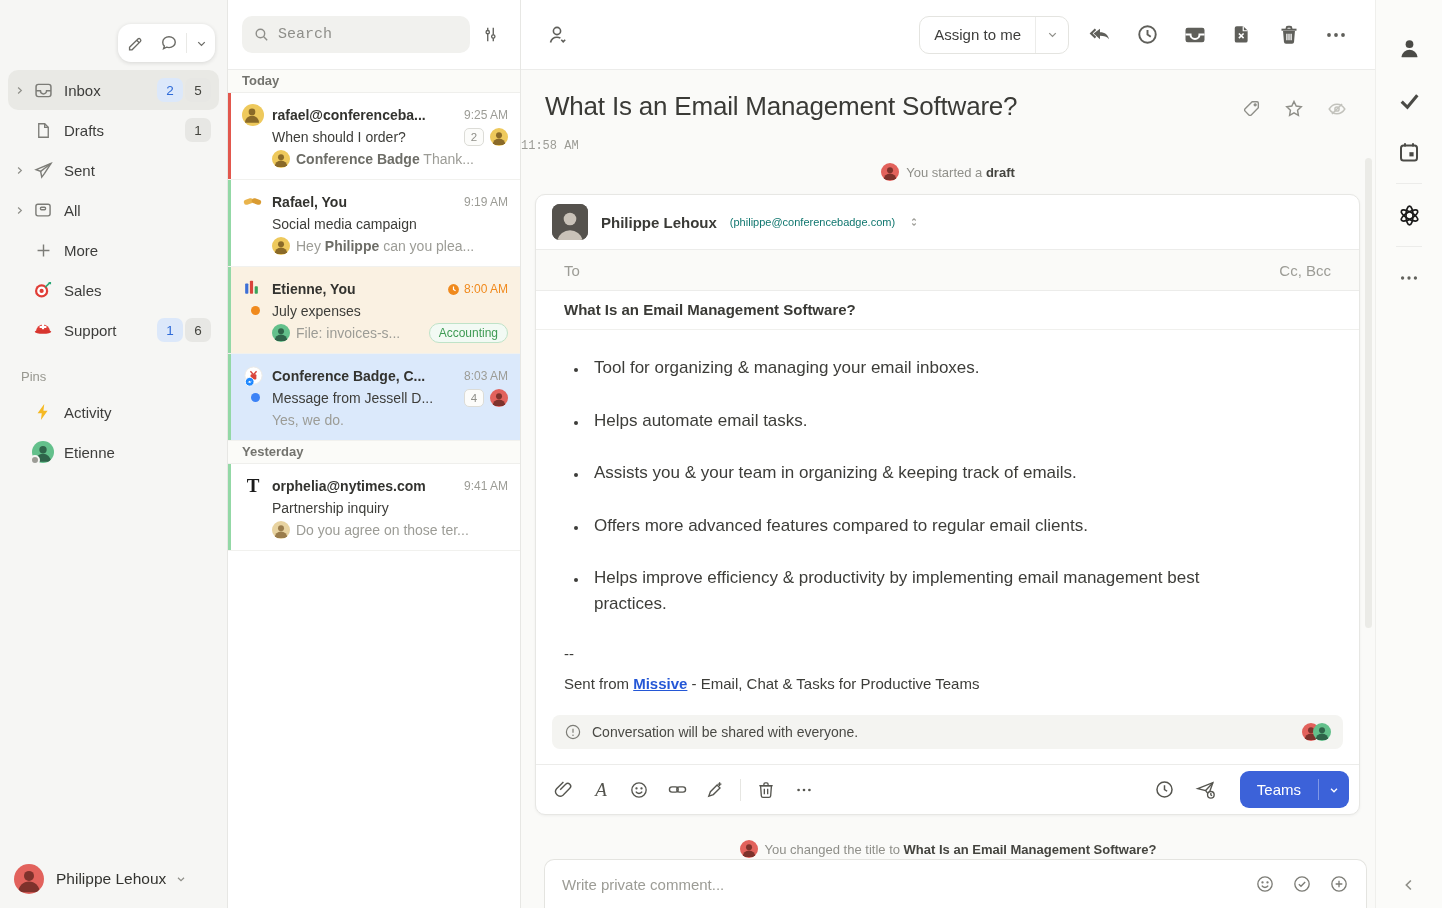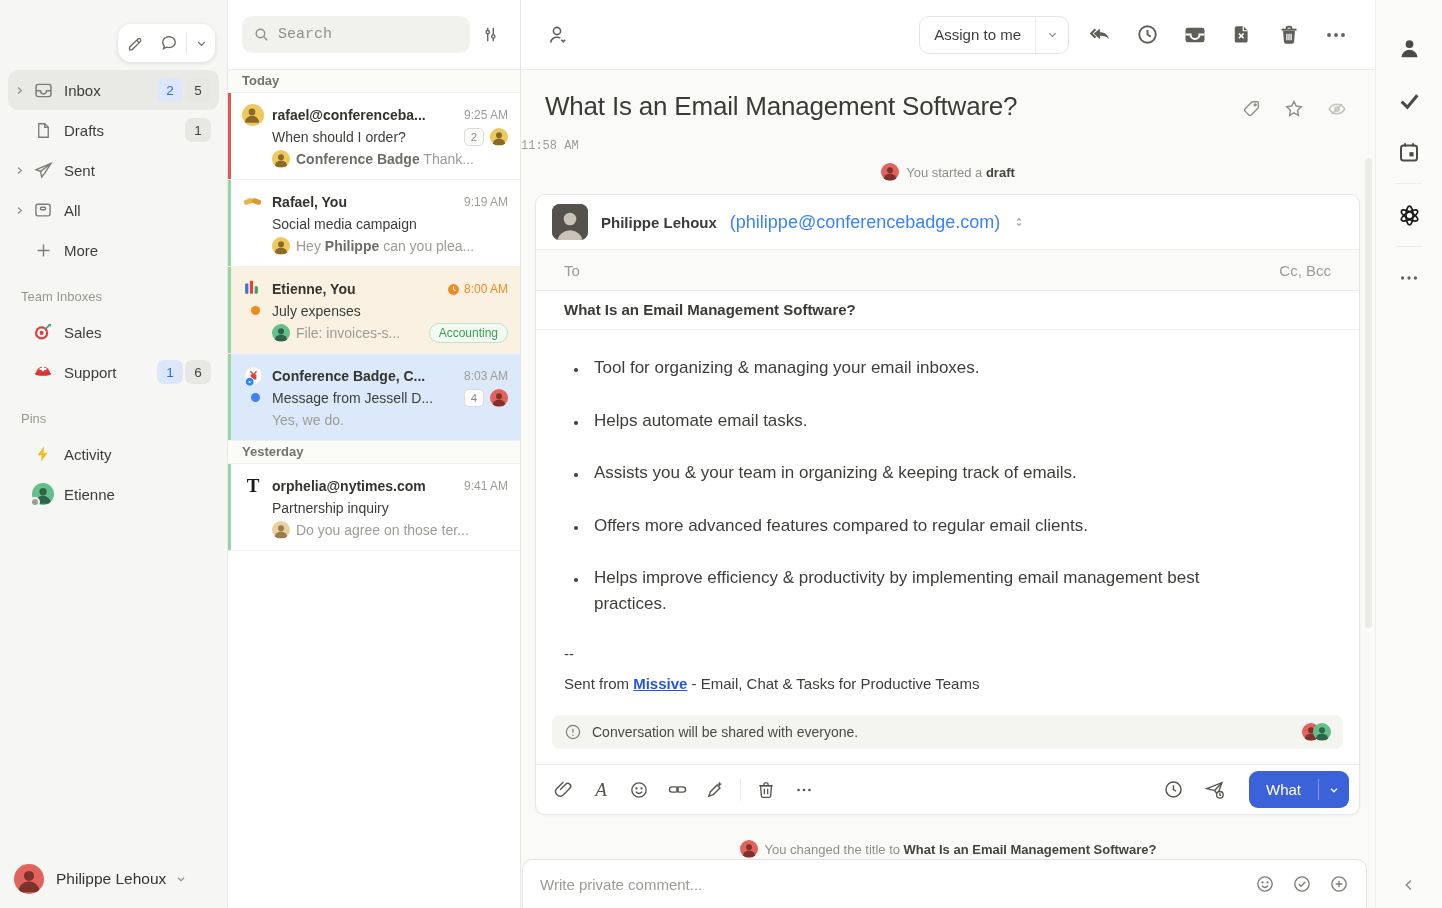--- a/index.html
+++ b/index.html
@@ -76,21 +76,21 @@
   .title-icons { display:flex; gap:21px; margin-top:7px; color:#8f8f89; }
   .title-icons .ticon { cursor:pointer; }
   .eye-off { color:#c2c2bc; }
   .meta-time { margin-top:17px; text-align:left; font-size:12px; color:#9c9c96;font-family:Liberation Mono, monospace; }
   .event-line { margin-top:10px; display:flex; justify-content:center; align-items:center; gap:7px; font-size:13px; color:#8f8f89; }
   .event-line b { color:#44443f; font-weight:700; }
   .draft-card { margin:13px 15px 0 14px; background:#fff; border:1px solid #e7e7e4; border-radius:10px; box-shadow:0 1px 3px rgba(20,20,20,.05); }
   .from-row { display:flex; align-items:center; gap:13px; padding:9px 16px; }
   .from-avatar { width:36px; height:36px; border-radius:8px; background:#55524d; overflow:hidden; flex:none; }
   .from-name { font-size:15px; font-weight:700; color:#3a3a36; }
-  .from-email { font-size:18px; color:#3b82f6; }
+  .from-email { font-size:11px; color:#0f766e; }
   .updown { color:#9c9c96; cursor:pointer; }
   .to-row { height:42px; background:#fafaf8; border-top:1px solid #ececea; border-bottom:1px solid #ececea; display:flex; align-items:center; padding:0 28px; font-size:15px; color:#9c9c96; }
   .ccbcc { margin-left:auto; cursor:pointer; }
   .subject-row { padding:10px 28px 11px; font-size:15px; font-weight:700; color:#3a3a36; border-bottom:1px solid #f0f0ed; }
   .body { padding:7px 28px 0; font-size:17px; color:#3d3d39; line-height:1.5; }
   .body ul { margin:18px 0 0; padding-left:24px; }
   .body li { margin-bottom:27px; padding-left:6px; max-width:612px; }
   .body li::marker { color:#3d3d39; font-size:12px; }
   .sig { font-size:15px; margin-top:4px; color:#3d3d39; }
   .sig .dashes { display:block; margin-bottom:7px; }
@@ -100,21 +100,21 @@
   .notice-avatars .mini-av + .mini-av { margin-left:-7px; }
   .compose-bar { margin-top:15px; border-top:1px solid #ececea; height:50px; display:flex; align-items:center; padding:0 10px 0 8px; }
   .cb-icon { width:38px; height:36px; display:flex; align-items:center; justify-content:center; color:#55554f; cursor:pointer; }
   .cb-div { width:1px; height:22px; background:#e6e6e2; margin:0 6px; }
   .cb-right { margin-left:auto; display:flex; align-items:center; gap:3px; }
   .send-btn { margin-left:12px; height:37px; background:#3c62d9; border-radius:9px; display:flex; align-items:center; color:#fff; cursor:pointer; }
   .send-label { padding:0 17px; font-size:15px; font-weight:500; }
   .send-div { width:1px; height:21px; background:rgba(255,255,255,.35); }
   .send-chev { width:30px; display:flex; justify-content:center; }
   .event2 { margin-top:25px; }
-  .comment-bar { position:absolute; left:1px; right:8px; bottom:0; height:49px; background:#fff; border:1px solid #e4e4e0; border-bottom:0; border-radius:10px 10px 0 0; display:flex; align-items:center; padding:0 17px; }
+  .comment-bar { position:absolute; left:23px; right:8px; bottom:0; height:49px; background:#fff; border:1px solid #e4e4e0; border-bottom:0; border-radius:10px 10px 0 0; display:flex; align-items:center; padding:0 17px; }
   .comment-input { flex:1; border:0; outline:0; font-family:inherit; font-size:15px; color:#3d3d3b; background:transparent; }
   .comment-input::placeholder { color:#9c9c96; }
   .comment-icons { display:flex; gap:17px; color:#7c7c76; }
   .comment-icons .ci { cursor:pointer; }
   .scroll-thumb { position:absolute; right:3px; top:88px; width:7px; height:470px; border-radius:4px; background:#ebebe7; }
 
   
   .rightbar { width:67px; flex:none; background:#fbfbf9; border-left:1px solid #efefec; display:flex; flex-direction:column; align-items:center; padding-top:22px; position:relative; }
   .rb-icon { height:52px; width:100%; display:flex; align-items:center; justify-content:center; color:#4a4a46; cursor:pointer; }
   .rb-div { width:26px; height:1px; background:#ececea; margin:5px 0; }
@@ -216,21 +216,20 @@
     <div class="side-item">
       <span class="s-chev" style="visibility:hidden"></span>
       <span class="s-icon">
           <svg width="19" height="19" viewBox="0 0 24 24" fill="none" stroke="currentColor" stroke-width="1.8">
             <path d="M12 4.5v15M4.5 12h15"></path>
           </svg>
         </span>
       <span class="s-label">More</span>
     </div>
 
-    <div class="section-label">Team Inboxes</div>
 
     <div class="side-item">
       <span class="s-chev" style="visibility:hidden"></span>
       <span class="s-icon">
           <svg width="22" height="22" viewBox="0 0 24 24">
             <circle cx="10.5" cy="13" r="7.2" fill="#e03d36"></circle>
             <circle cx="10.5" cy="13" r="4.8" fill="#fff"></circle>
             <circle cx="10.5" cy="13" r="2.3" fill="#e03d36"></circle>
             <path d="M14.5 9l5-5" stroke="#2aa876" stroke-width="1.8"></path>
             <path d="M18 3.2l2.8 0 0 2.8-2-.8z" fill="#2aa876"></path>
@@ -702,21 +701,21 @@
               </span>
             <span class="cb-icon">
                 <svg width="22" height="22" viewBox="0 0 24 24" fill="none" stroke="currentColor" stroke-width="1.5">
                   <path d="M3 10.5 19.5 4l-4.6 13-3.3-4.4L3 10.5z"></path>
                   <path d="M11.6 12.6 19.5 4"></path>
                   <circle cx="17.3" cy="17.3" r="3.6" fill="#fff"></circle>
                   <path d="M17.3 15.4v2l1.3.9"></path>
                 </svg>
               </span>
             <span class="send-btn">
-              <span class="send-label">What</span>
+              <span class="send-label">Teams</span>
               <span class="send-div"></span>
               <span class="send-chev">
                   <svg width="12" height="12" viewBox="0 0 24 24" fill="none" stroke="#fff" stroke-width="2.6">
                     <path d="M6 9.5l6 6 6-6"></path>
                   </svg>
                 </span>
             </span>
           </span>
         </div>
       </div>

